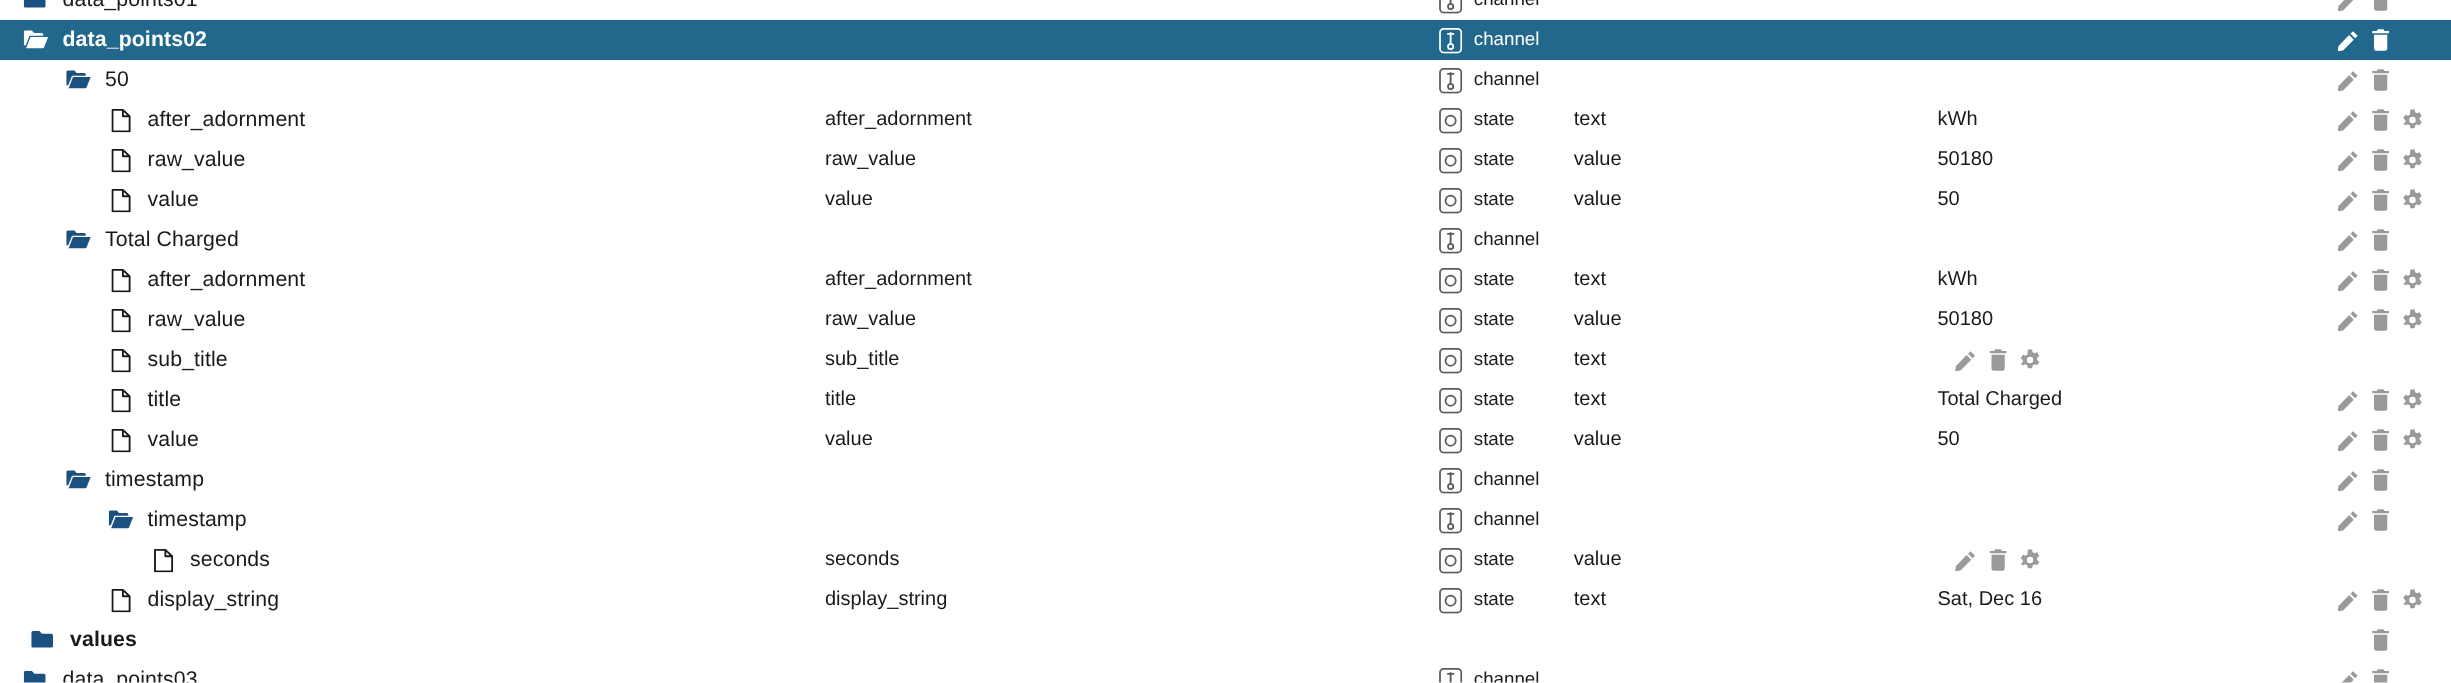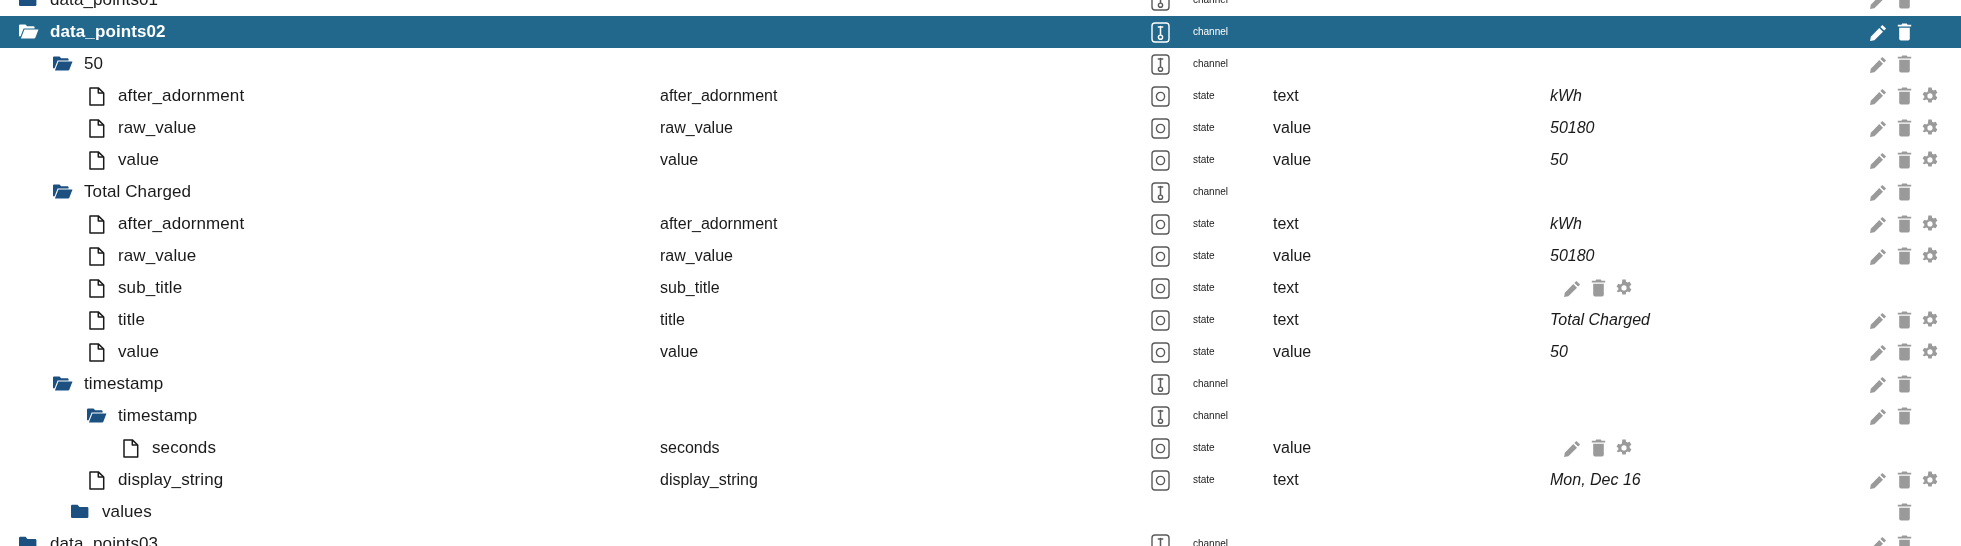--- a/index.html
+++ b/index.html
@@ -81,39 +81,38 @@
   .type-icon {
     flex: 0 0 auto;
     width: 20px;
     height: 22px;
     display: inline-flex;
     align-items: center;
     justify-content: center;
   }
   .type-icon svg { display: block; }
   .type-label {
-    font-size: 10px;
+    font-size: 15px;
     line-height: 20px;
-    padding-left: 23px;
+    padding-left: 9px;
     width: 80px;
     flex: 0 0 80px;
   }
   .subtype-label {
     font-size: 16px;
     line-height: 20px;
   }
 
   
   .c-value {
     flex: 1 1 auto;
     font-size: 16px;
     line-height: 20px;
     white-space: nowrap;
     overflow: hidden;
-    font-style: italic;
   }
 
   
   .c-actions {
     flex: 0 0 105px;
     display: flex;
     align-items: center;
     height: 100%;
     padding-right: 18px;
     box-sizing: border-box;
@@ -802,44 +801,44 @@
       <div class="c-type">
         <span class="type-icon">
           <svg width="19" height="21" viewBox="0 0 19 21" aria-hidden="true">
             <rect x="1" y="1" width="17" height="19" rx="3" fill="none" stroke="#5a5a5a" stroke-width="1.4"></rect>
             <circle cx="9.5" cy="10.5" r="4.1" fill="none" stroke="#5a5a5a" stroke-width="1.4"></circle>
           </svg>
         </span>
         <span class="type-label">state</span>
         <span class="subtype-label">text</span>
       </div>
-      <div class="c-value">Mon, Dec 16</div>
-      <div class="c-actions">
-        <span class="act">
-          <svg width="17" height="17" viewBox="0 0 17 17" aria-hidden="true">
-            <path fill="#9a9a9a" d="M12.4.9l3.7 3.7-2 2L10.4 2.9z"></path>
-            <path fill="#9a9a9a" d="M9.3 4l3.7 3.7L4.4 16.3.1 16.9l.7-4.2z"></path>
-          </svg>
-        </span>
-        <span class="act">
-          <svg width="15" height="18" viewBox="0 0 15 18" aria-hidden="true">
-            <path fill="#9a9a9a" d="M5.3.4h4.4l.9 1.3h3.6v1.9H.8V1.7h3.6z"></path>
-            <path fill="#9a9a9a" d="M2.2 4.7h10.6v11.1a1.8 1.8 0 0 1-1.8 1.8H4a1.8 1.8 0 0 1-1.8-1.8z"></path>
-          </svg>
-        </span>
-        <span class="act">
-          <svg width="18" height="18" viewBox="0 0 18 18" aria-hidden="true">
-            <path fill="#9a9a9a" d="M7.3.5h3.4l.4 2.2 1.5.9 2.1-.8 1.7 2.9-1.7 1.4v1.8l1.7 1.4-1.7 2.9-2.1-.8-1.5.9-.4 2.2H7.3l-.4-2.2-1.5-.9-2.1.8L1.6 12.2l1.7-1.4V9l-1.7-1.4 1.7-2.9 2.1.8 1.5-.9z"></path>
-            <circle cx="9" cy="8.9" r="2.6" fill="#ffffff"></circle>
-          </svg>
-        </span>
-      </div>
-    </div>
-    <div class="row">
-      <div class="c-name" style="padding-left: 70px;">
+      <div class="c-value">Sat, Dec 16</div>
+      <div class="c-actions">
+        <span class="act">
+          <svg width="17" height="17" viewBox="0 0 17 17" aria-hidden="true">
+            <path fill="#9a9a9a" d="M12.4.9l3.7 3.7-2 2L10.4 2.9z"></path>
+            <path fill="#9a9a9a" d="M9.3 4l3.7 3.7L4.4 16.3.1 16.9l.7-4.2z"></path>
+          </svg>
+        </span>
+        <span class="act">
+          <svg width="15" height="18" viewBox="0 0 15 18" aria-hidden="true">
+            <path fill="#9a9a9a" d="M5.3.4h4.4l.9 1.3h3.6v1.9H.8V1.7h3.6z"></path>
+            <path fill="#9a9a9a" d="M2.2 4.7h10.6v11.1a1.8 1.8 0 0 1-1.8 1.8H4a1.8 1.8 0 0 1-1.8-1.8z"></path>
+          </svg>
+        </span>
+        <span class="act">
+          <svg width="18" height="18" viewBox="0 0 18 18" aria-hidden="true">
+            <path fill="#9a9a9a" d="M7.3.5h3.4l.4 2.2 1.5.9 2.1-.8 1.7 2.9-1.7 1.4v1.8l1.7 1.4-1.7 2.9-2.1-.8-1.5.9-.4 2.2H7.3l-.4-2.2-1.5-.9-2.1.8L1.6 12.2l1.7-1.4V9l-1.7-1.4 1.7-2.9 2.1.8 1.5-.9z"></path>
+            <circle cx="9" cy="8.9" r="2.6" fill="#ffffff"></circle>
+          </svg>
+        </span>
+      </div>
+    </div>
+    <div class="row">
+      <div class="c-name" style="padding-left: 24px; font-weight: bold;">
         <span class="tree-icon">
           <svg width="20" height="16" viewBox="0 0 20 16" aria-hidden="true">
             <path fill="#1b5080" d="M0 2.1A1.3 1.3 0 0 1 1.3.8h5.2l2 2.2h7.6a1.3 1.3 0 0 1 1.3 1.3v8.4a1.3 1.3 0 0 1-1.3 1.3H1.3A1.3 1.3 0 0 1 0 12.7z"></path>
           </svg>
         </span>
         <span class="name-label">values</span>
       </div>
       <div class="c-key"></div>
       <div class="c-type"></div>
       <div class="c-value"></div>

